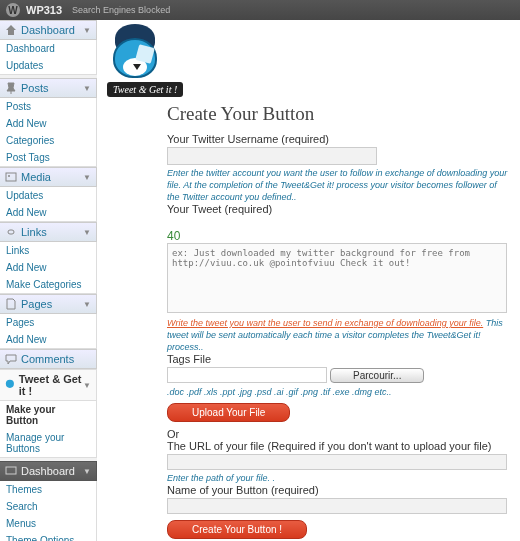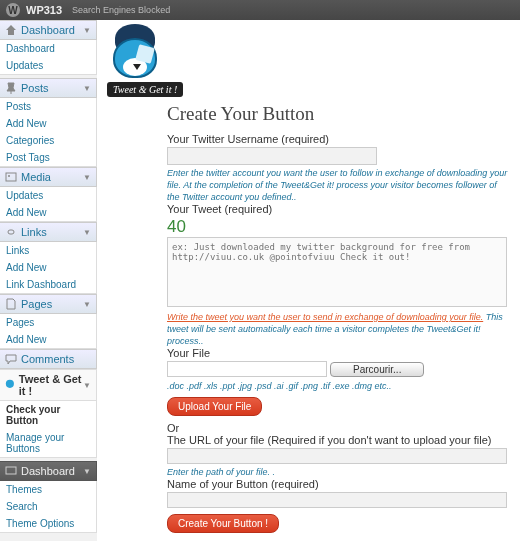--- a/index.html
+++ b/index.html
@@ -28,26 +28,26 @@
 .bird .head { width: 40px; height: 28px; background: #1a3a5c; border-radius: 60% 60% 40% 40%; position: absolute; top: 0; left: 8px; }
 .bird .wing { width: 16px; height: 16px; background: #d9f0fa; position: absolute; top: 22px; left: 30px; transform: rotate(15deg); border-radius: 2px; }
 .bird .beak { width: 0; height: 0; border-top: 6px solid #222; border-left: 4px solid transparent; border-right: 4px solid transparent; position: absolute; top: 40px; left: 26px; }
 .badge { background: #222; color: #fff; font-size: 10px; padding: 2px 6px; border-radius: 3px; display: inline-block; margin-top: 2px; font-family: Georgia, serif; font-style: italic; }
 h2 { font-family: Georgia, serif; font-weight: normal; font-size: 19px; color: #464646; margin: 6px 0 8px 60px; }
 .form { margin-left: 60px; }
 .label { font-size: 11px; color: #333; margin-bottom: 2px; }
 .tinput { width: 210px; height: 18px; border: 1px solid #ccc; background: #f2f2f2; padding: 1px 3px; font-size: 11px; }
 .help { color: #21759b; font-style: italic; font-size: 9px; line-height: 12px; margin-top: 2px; }
 .help .warn { color: #e05a2b; text-decoration: underline; }
-.count { color: #3a8a3a; font-size: 17px; margin-top: 2px; }
+.count { color: #3a8a3a; font-size: 12px; margin-top: 14px; }
 .ta { width: 340px; height: 70px; border: 1px solid #ccc; background: #fafafa; font-size: 9px; padding: 4px; color: #666; resize: none; }
 .fileinput { width: 160px; height: 16px; border: 1px solid #ccc; background: #fff; font-size: 10px; display: inline-block; vertical-align: middle; }
 .browse { display: inline-block; border: 1px solid #999; background: linear-gradient(#fff,#ddd); padding: 1px 22px; font-size: 10px; border-radius: 4px; vertical-align: middle; cursor: pointer; }
 .ext { color: #21759b; font-style: italic; font-size: 9px; margin-top: 4px; }
-.redbtn { background: linear-gradient(#e85c41,#d63a1e); color: #fff; border: 1px solid #b8301a; border-radius: 8px; padding: 3px 10px; font-size: 10px; cursor: pointer; margin-top: 6px; display: inline-block; }
+.redbtn { background: linear-gradient(#e85c41,#d63a1e); color: #fff; border: 1px solid #b8301a; border-radius: 8px; padding: 3px 24px; font-size: 10px; cursor: pointer; margin-top: 6px; display: inline-block; }
 .or { margin-top: 6px; font-size: 11px; }
 .urlinput { width: 340px; height: 16px; border: 1px solid #ccc; background: #f2f2f2; padding: 1px 3px; font-size: 10px; }
 svg { display: block; }
 </style>
 </head>
 <body>
 
 <div class="adminbar">
   <span class="wlogo">W</span>
   <span class="site">WP313</span>
@@ -108,21 +108,21 @@
           <svg viewBox="0 0 12 12">
             <path d="M3 6 A2 2 0 0 1 5 4 L7 4 A2 2 0 0 1 7 8 L5 8 A2 2 0 0 1 3 6" fill="none" stroke="#888"></path>
           </svg>
         </span>
     <span>Links</span>
     <span class="arrow">▼</span>
   </div>
   <div class="submenu">
     <a>Links</a>
     <a>Add New</a>
-    <a>Link Dashboard</a>
+    <a>Make Categories</a>
   </div>
 
   <div class="menu-header">
     <span class="hicon">
           <svg viewBox="0 0 12 12">
             <path d="M2 1 L8 1 L10 3 L10 11 L2 11 Z" fill="none" stroke="#888"></path>
           </svg>
         </span>
     <span>Pages</span>
     <span class="arrow">▼</span>
@@ -144,37 +144,38 @@
   <div class="menu-header active">
     <span class="hicon">
           <svg viewBox="0 0 12 12">
             <circle cx="6" cy="6" r="5" fill="#2aa3d8"></circle>
           </svg>
         </span>
     <span>Tweet &amp; Get it !</span>
     <span class="arrow">▼</span>
   </div>
   <div class="submenu">
-    <a class="current">Check your Button</a>
+    <a class="current">Make your Button</a>
     <a>Manage your Buttons</a>
   </div>
   <div class="sep"></div>
 
   <div class="menu-header dark">
     <span class="hicon">
           <svg viewBox="0 0 12 12">
             <rect x="1" y="2" width="10" height="7" fill="none" stroke="#ccc"></rect>
           </svg>
         </span>
     <span>Dashboard</span>
     <span class="arrow">▼</span>
   </div>
   <div class="submenu">
     <a>Themes</a>
     <a>Search</a>
+    <a>Menus</a>
     <a>Theme Options</a>
 
   </div>
 
 </div>
 
 <div class="content">
   <div class="logo-area">
     <div class="bird">
       <div class="head"></div>
@@ -191,21 +192,21 @@
   <div class="form">
     <div class="label">Your Twitter Username (required)</div>
     <input class="tinput" type="text" style="">
     <div class="help">Enter the twitter account you want the user to follow in exchange of downloading your file. At the completion of the Tweet&amp;Get it! process your visitor becomes follower of the Twitter account you defined..</div>
 
     <div class="label">Your Tweet (required)</div>
     <div class="count">40</div>
     <textarea class="ta" placeholder="ex: Just downloaded my twitter background for free from http://viuu.co.uk @pointofviuu Check it out!" style=""></textarea>
     <div class="help"><span class="warn">Write the tweet you want the user to send in exchange of downloading your file.</span><span> This tweet will be sent automatically each time a visitor completes the Tweet&amp;Get it! process..</span></div>
 
-    <div class="label">Your File</div>
+    <div class="label">Tags File</div>
     <span class="fileinput"></span>
     <span class="browse">Parcourir...</span>
     <div class="ext">.doc .pdf .xls .ppt .jpg .psd .ai .gif .png .tif .exe .dmg etc..</div>
     <div class="redbtn">Upload Your File</div>
 
     <div class="or">Or</div>
     <div class="label">The URL of your file (Required if you don't want to upload your file)</div>
     <input class="urlinput" type="text" style="">
     <div class="help">Enter the path of your file. .</div>
 

